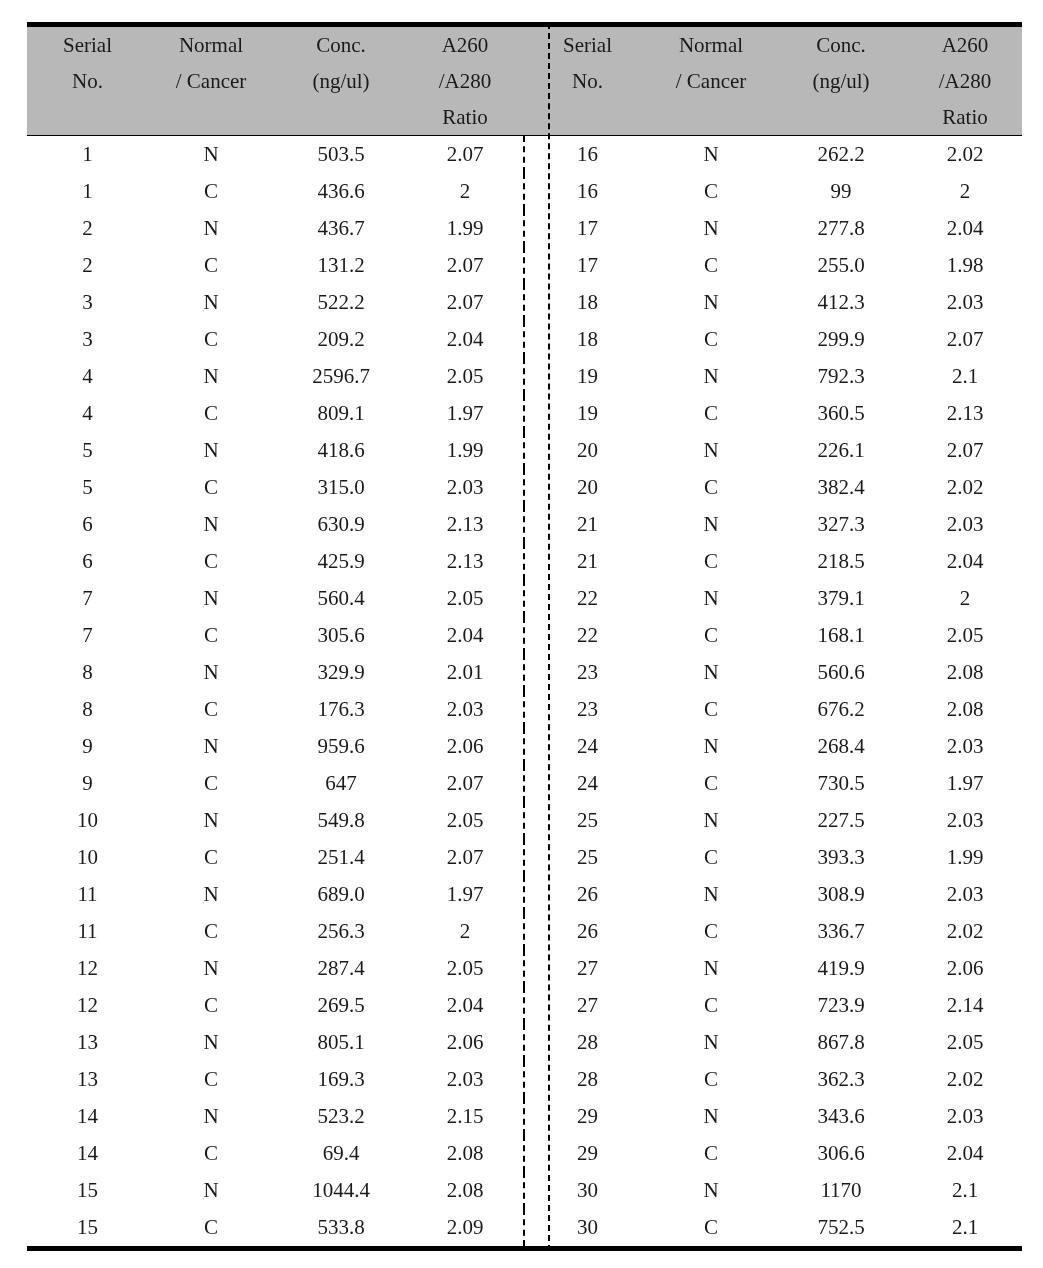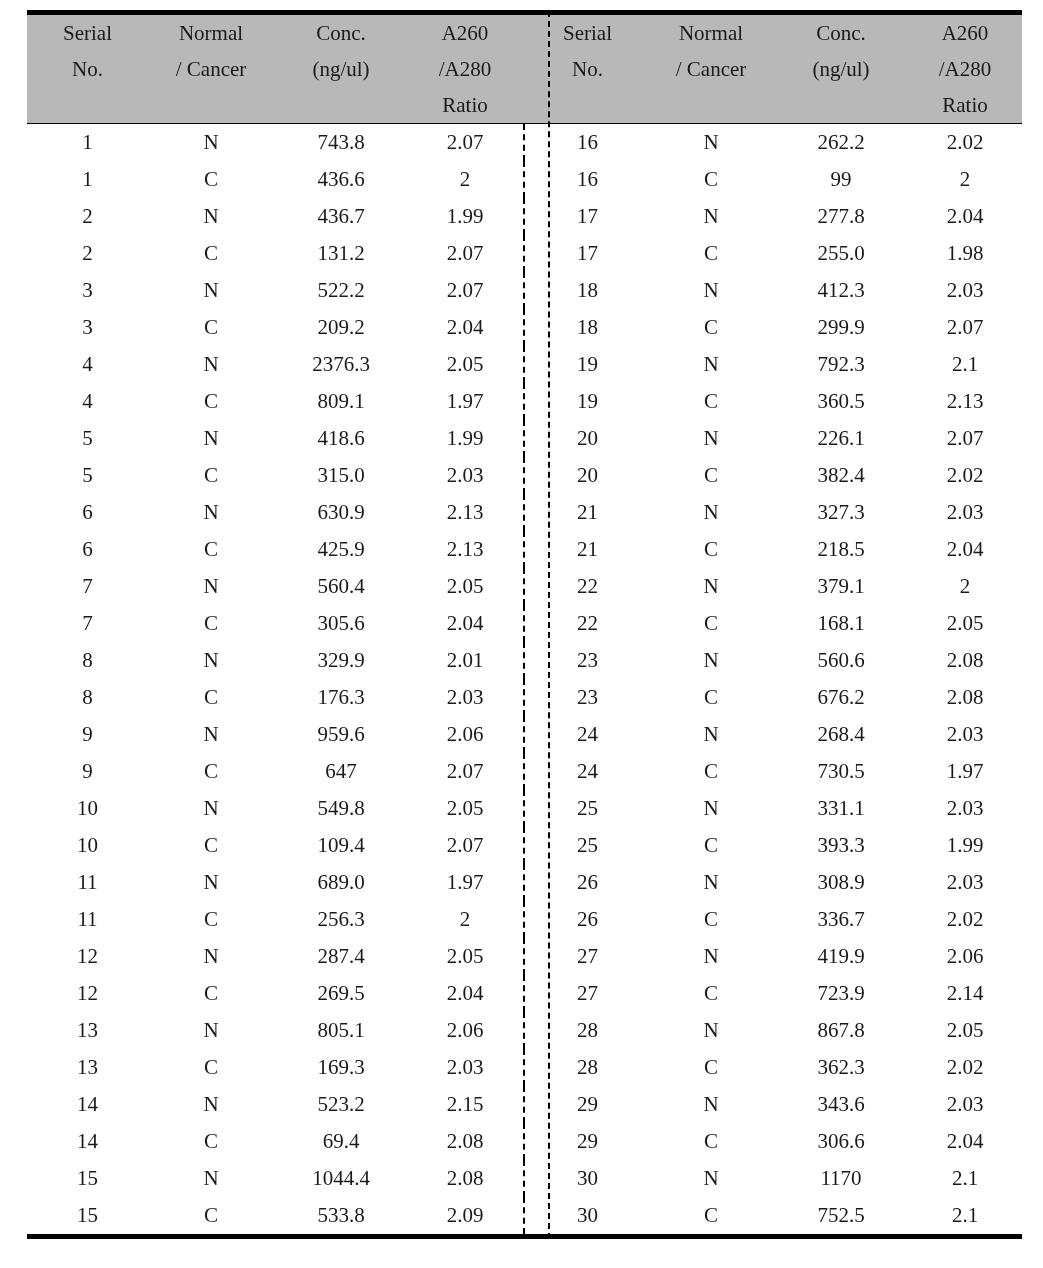--- a/index.html
+++ b/index.html
@@ -11,21 +11,21 @@
     width: 1043px;
     height: 1268px;
     font-family: "Liberation Serif", "DejaVu Serif", serif;
     color: #1a1a1a;
     overflow: hidden;
   }
 
   .table-wrap {
     position: relative;
     width: 990px;
-    margin: 0 auto;
+    margin: 12px auto;
     padding-top: 10px;
     box-sizing: content-box;
   }
 
   table.data-table {
     width: 990px;
     border-collapse: collapse;
     table-layout: fixed;
     border-top: 5px solid #000000;
     border-bottom: 5px solid #000000;
@@ -180,21 +180,21 @@
         <th></th>
         <th></th>
         <th></th>
       </tr>
     </thead>
 
     <tbody id="table-body">
         <tr>
           <td>1</td>
           <td>N</td>
-          <td>743.8</td>
+          <td>503.5</td>
           <td>2.07</td>
           <td class="divider-cell">
             <span class="divider-line"></span>
           </td>
           <td>16</td>
           <td>N</td>
           <td>262.2</td>
           <td>2.02</td>
         </tr>
         <tr>
@@ -258,21 +258,21 @@
             <span class="divider-line"></span>
           </td>
           <td>18</td>
           <td>C</td>
           <td>299.9</td>
           <td>2.07</td>
         </tr>
         <tr>
           <td>4</td>
           <td>N</td>
-          <td>2376.3</td>
+          <td>2596.7</td>
           <td>2.05</td>
           <td class="divider-cell">
             <span class="divider-line"></span>
           </td>
           <td>19</td>
           <td>N</td>
           <td>792.3</td>
           <td>2.1</td>
         </tr>
         <tr>
@@ -421,27 +421,27 @@
         <tr>
           <td>10</td>
           <td>N</td>
           <td>549.8</td>
           <td>2.05</td>
           <td class="divider-cell">
             <span class="divider-line"></span>
           </td>
           <td>25</td>
           <td>N</td>
-          <td>331.1</td>
+          <td>227.5</td>
           <td>2.03</td>
         </tr>
         <tr>
           <td>10</td>
           <td>C</td>
-          <td>109.4</td>
+          <td>251.4</td>
           <td>2.07</td>
           <td class="divider-cell">
             <span class="divider-line"></span>
           </td>
           <td>25</td>
           <td>C</td>
           <td>393.3</td>
           <td>1.99</td>
         </tr>
         <tr>

